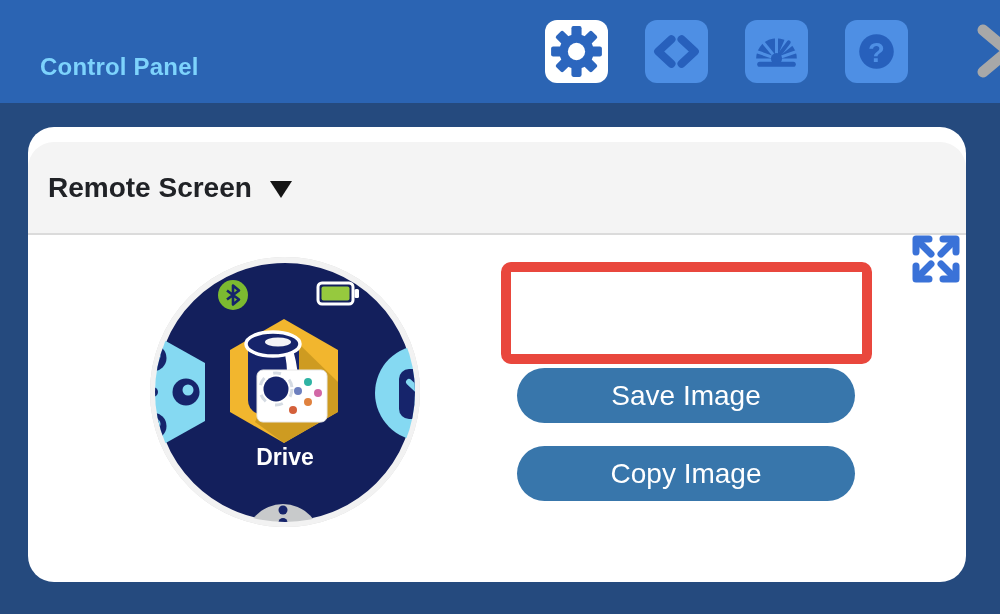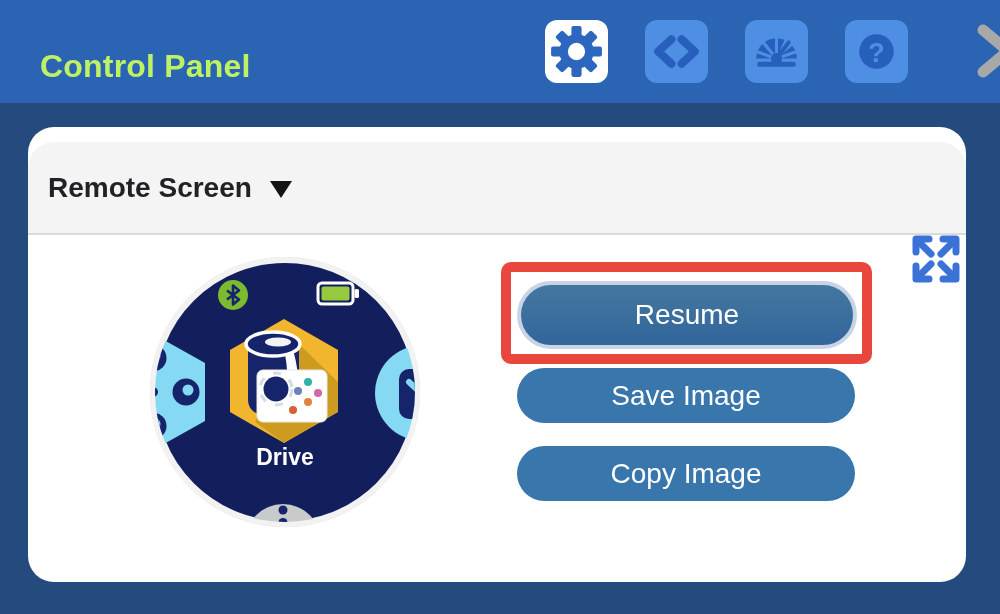--- a/index.html
+++ b/index.html
@@ -12,21 +12,21 @@
   }
 
   
   .header {
     position:absolute; left:0; top:0; width:1000px; height:103px;
     background:#2B64B3;
   }
   .header-title {
     position:absolute; left:40px; top:0; height:133px;
     display:flex; align-items:center;
-    color:#bef264; font-size:32px; font-weight:700; letter-spacing:.2px;
+    color:#7dd3fc; font-size:24px; font-weight:700; letter-spacing:.2px;
   }
   .header-actions {
     position:absolute; left:545px; top:20px;
     display:flex; gap:37px; align-items:center;
   }
   .icon-btn {
     width:63px; height:63px; border:none; border-radius:12px;
     background:#4E8FE4; display:flex; align-items:center; justify-content:center;
     padding:0; cursor:pointer;
   }
@@ -258,18 +258,17 @@
       </g>
 
       <g>
         <circle cx="138" cy="290" r="38" fill="#C8CACB"></circle>
         <circle cx="138" cy="258" r="4.5" fill="#16246B"></circle>
         <rect x="133.5" y="266" width="9" height="15" rx="4.5" fill="#16246B"></rect>
       </g>
     </g>
   </svg>
 
-  <button class="btn btn-resume">Resume</button>
   <div class="red-box"></div>
   <button class="btn btn-pill btn-save">Save Image</button>
   <button class="btn btn-pill btn-copy">Copy Image</button>
 
 </div>
 
 </body></html>

